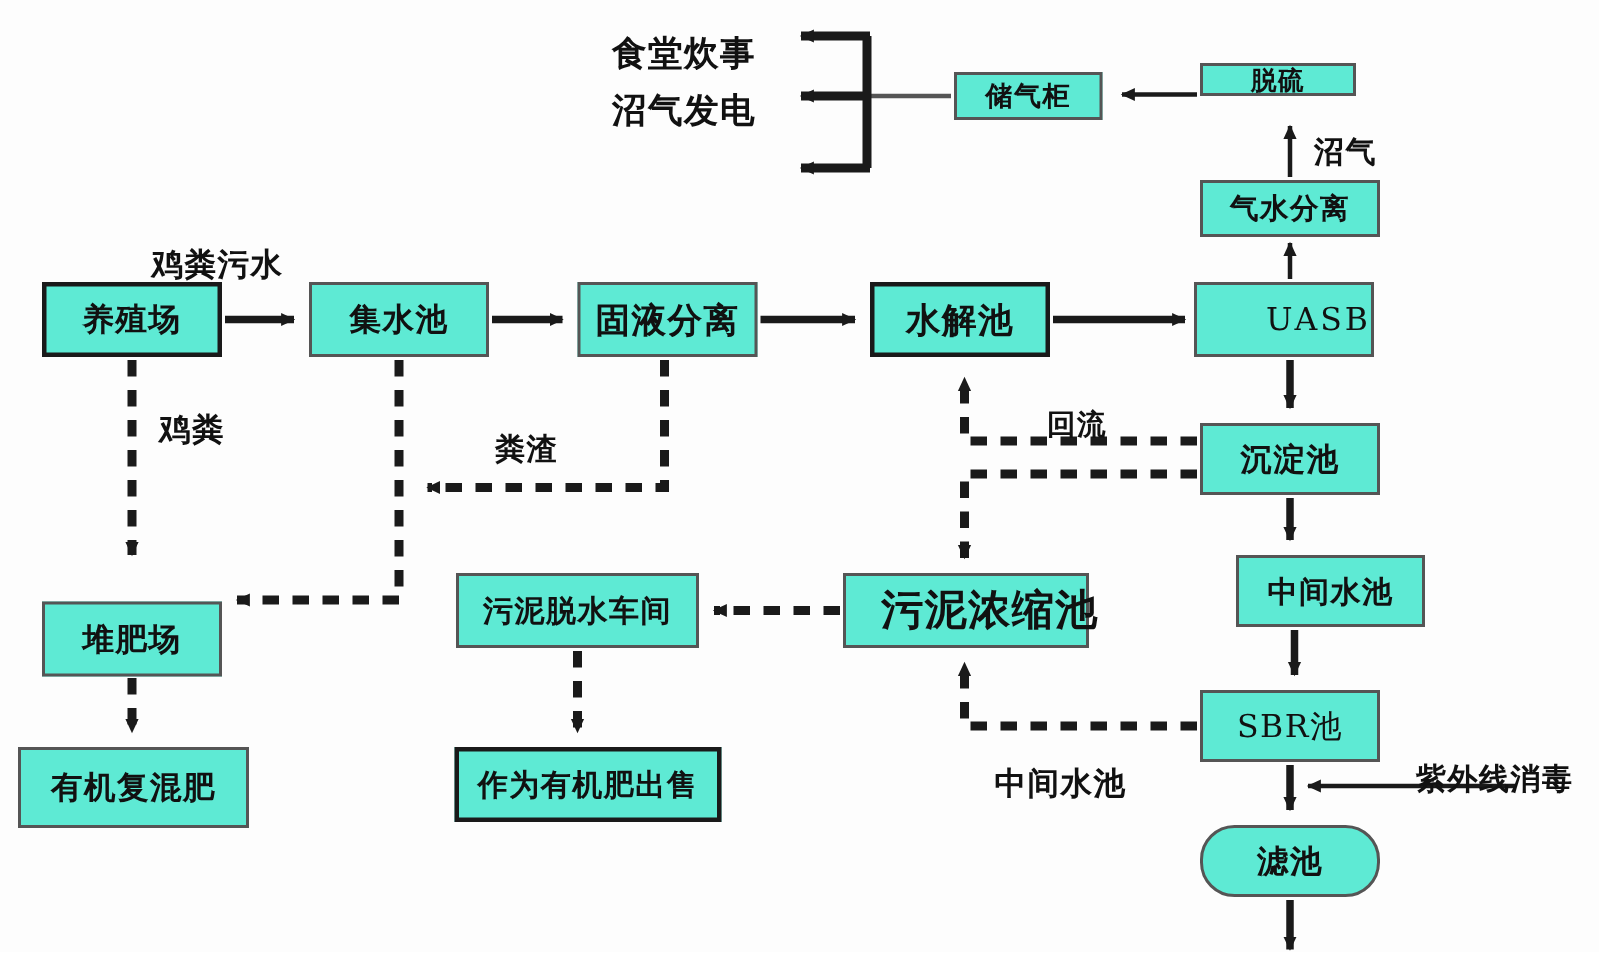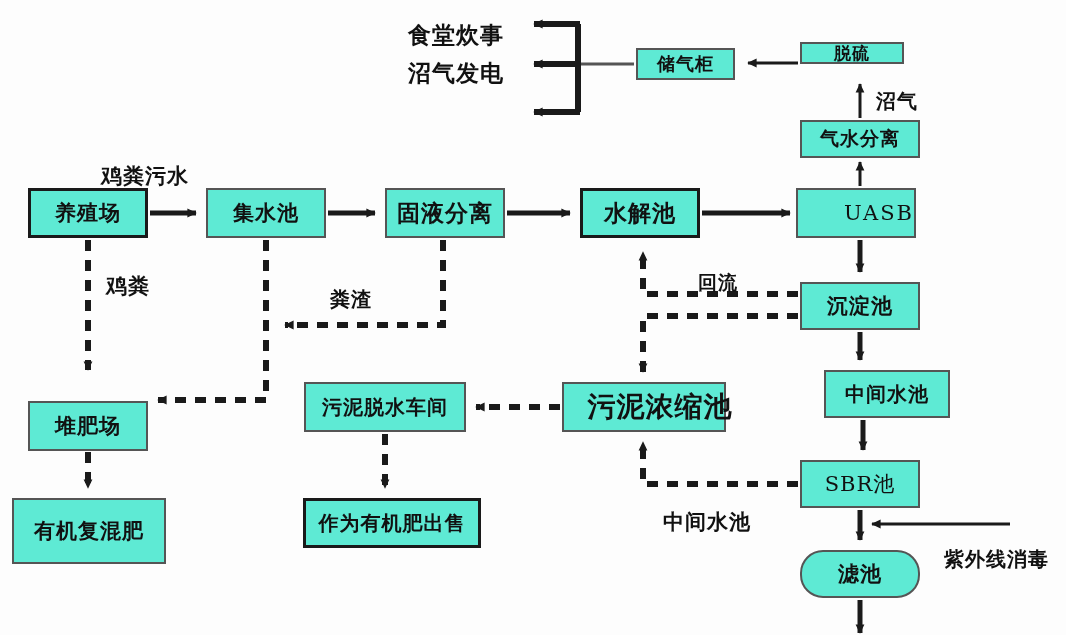--- a/index.html
+++ b/index.html
@@ -164,28 +164,28 @@
   <div class="node thin" style="left:304px; top:382px; width:162px; height:50px; font-size:20px;">
       <span>污泥脱水车间</span>
     </div>
   <div class="node thick" style="left:303px; top:498px; width:178px; height:50px; font-size:20px;">
       <span>作为有机肥出售</span>
     </div>
 
   <div class="node thin" style="left:28px;  top:380px; width:120px; height:50px; font-size:21px;margin-top:21px;">
       <span>堆肥场</span>
     </div>
-  <div class="node thin" style="left:12px;  top:498px; width:154px; height:66px; font-size:21px;">
+  <div class="node thin" style="left:12px;  top:498px; width:154px; height:54px; font-size:21px;">
       <span>有机复混肥</span>
     </div>
 
   <div class="flabel" style="left:408px; top:20px;  font-size:23px;">食堂炊事</div>
   <div class="flabel" style="left:408px; top:58px;  font-size:23px;">沼气发电</div>
 
   <div class="flabel" style="left:101px; top:148px; font-size:21px;margin-top:14px;">鸡粪污水</div>
   <div class="flabel" style="left:106px; top:272px; font-size:21px;">鸡粪</div>
   <div class="flabel" style="left:330px; top:286px; font-size:20px;">粪渣</div>
   <div class="flabel" style="left:698px; top:270px; font-size:19px;">回流</div>
   <div class="flabel" style="left:876px; top:88px;  font-size:20px;font-family:Liberation Mono, monospace;">沼气</div>
   <div class="flabel" style="left:663px; top:508px; font-size:21px;">中间水池</div>
-  <div class="flabel" style="left:944px; top:506px; font-size:20px;margin-top:40px;">紫外线消毒</div>
+  <div class="flabel" style="left:944px; top:506px; font-size:20px;">紫外线消毒</div>
 
 </div>
 
 </body></html>

